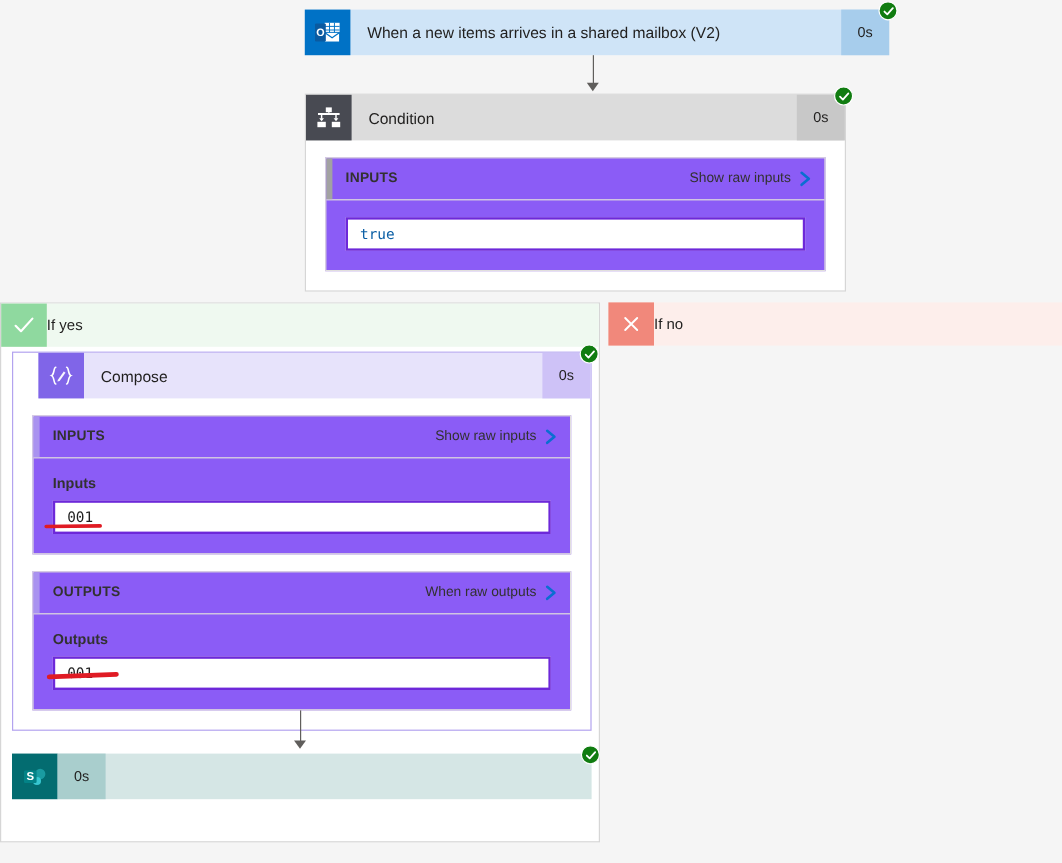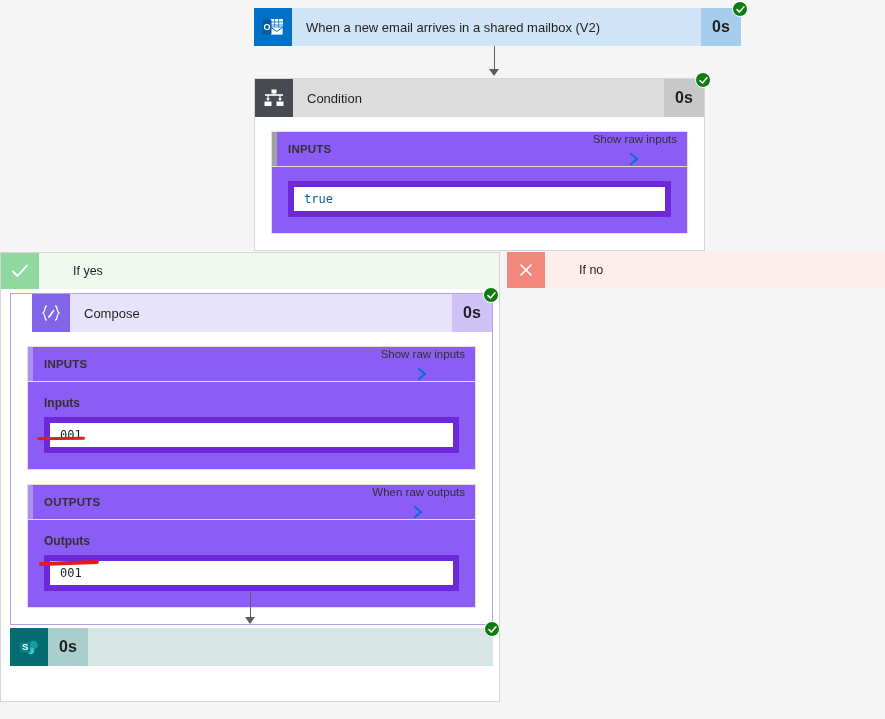--- a/index.html
+++ b/index.html
@@ -46,23 +46,22 @@
     color: #201f1e;
     white-space: nowrap;
     overflow: hidden;
   }
   .card-dur {
     width: 40px;
     min-width: 40px;
     display: flex;
     align-items: center;
     justify-content: center;
-    font-size: 16px;
+    font-size: 12px;
     color: #201f1e;
-    font-weight: bold;
   }
   .status-badge {
     position: absolute;
     top: -7px;
     right: -7px;
     width: 16px;
     height: 16px;
     border-radius: 50%;
     background: #107c10;
     border: 1.5px solid #fff;
@@ -128,32 +127,31 @@
     color: #323130;
     flex: 1;
   }
   .raw-link {
     display: flex;
     align-items: center;
     gap: 7px;
     font-size: 11.5px;
     color: #323130;
     cursor: pointer;
-    flex-direction: column;
   }
   .raw-link svg { display: block; }
   .panel-body { padding: 14px 16px 16px 16px; }
   .field-label {
     font-size: 12px;
     font-weight: bold;
     color: #323130;
     margin-bottom: 7px;
   }
   .field-box {
-    border: 6px solid #6d28d9;
+    border: 2px solid #6d28d9;
     background: #fff;
     height: 24px;
     display: flex;
     align-items: center;
     padding: 0 10px;
     font-family: "DejaVu Sans Mono", monospace;
     font-size: 12px;
   }
   .val-blue { color: #0b5fa5; }
   .val-dark { color: #1f1f1f; }
@@ -184,24 +182,22 @@
     width: 38px;
     min-width: 38px;
     display: flex;
     align-items: center;
     justify-content: center;
   }
   .branch-label {
     flex: 1;
     display: flex;
     align-items: center;
-    padding-left: 14px;
     font-size: 12.5px;
     color: #201f1e;
-    margin-left: 20px;
   }
   .head-yes { background: #eff9f0; }
   .icon-yes { background: #8fd99f; }
   .head-no  { background: #fdeeeb; }
   .icon-no  { background: #f1887b; }
 
   
   .connector {
     position: absolute;
     width: 1px;
@@ -247,21 +243,21 @@
             <line x1="8.5" y1="8" x2="21" y2="8"></line>
             <line x1="12.6" y1="2" x2="12.6" y2="11"></line>
             <line x1="16.7" y1="2" x2="16.7" y2="11"></line>
           </g>
           <path d="M8.5 10 L21 10 L21 18 L8.5 18 Z" fill="#fff" stroke="#0072c6" stroke-width="0.8"></path>
           <path d="M8.5 10 L14.75 14.5 L21 10" fill="none" stroke="#0072c6" stroke-width="1"></path>
           <rect x="0.5" y="2.5" width="9" height="15" rx="1" fill="#0a5aa0"></rect>
           <text x="5" y="13" font-family="'Liberation Sans',sans-serif" font-size="9" font-weight="bold" fill="#fff" text-anchor="middle">O</text>
         </svg>
       </div>
-      <div class="card-title">When a new email arrives in a shared mailbox (V2)</div>
+      <div class="card-title">When a new items arrives in a shared mailbox (V2)</div>
       <div class="card-dur">0s</div>
       <div class="status-badge">
         <svg width="9" height="9" viewBox="0 0 9 9">
           <path d="M1 4.6 L3.4 7 L8 1.8" fill="none" stroke="#fff" stroke-width="1.5" stroke-linecap="round" stroke-linejoin="round"></path>
         </svg>
       </div>
     </div>
   </div>
 
   <div class="connector" style="left:494px; top:46px; height:24px;"></div>

